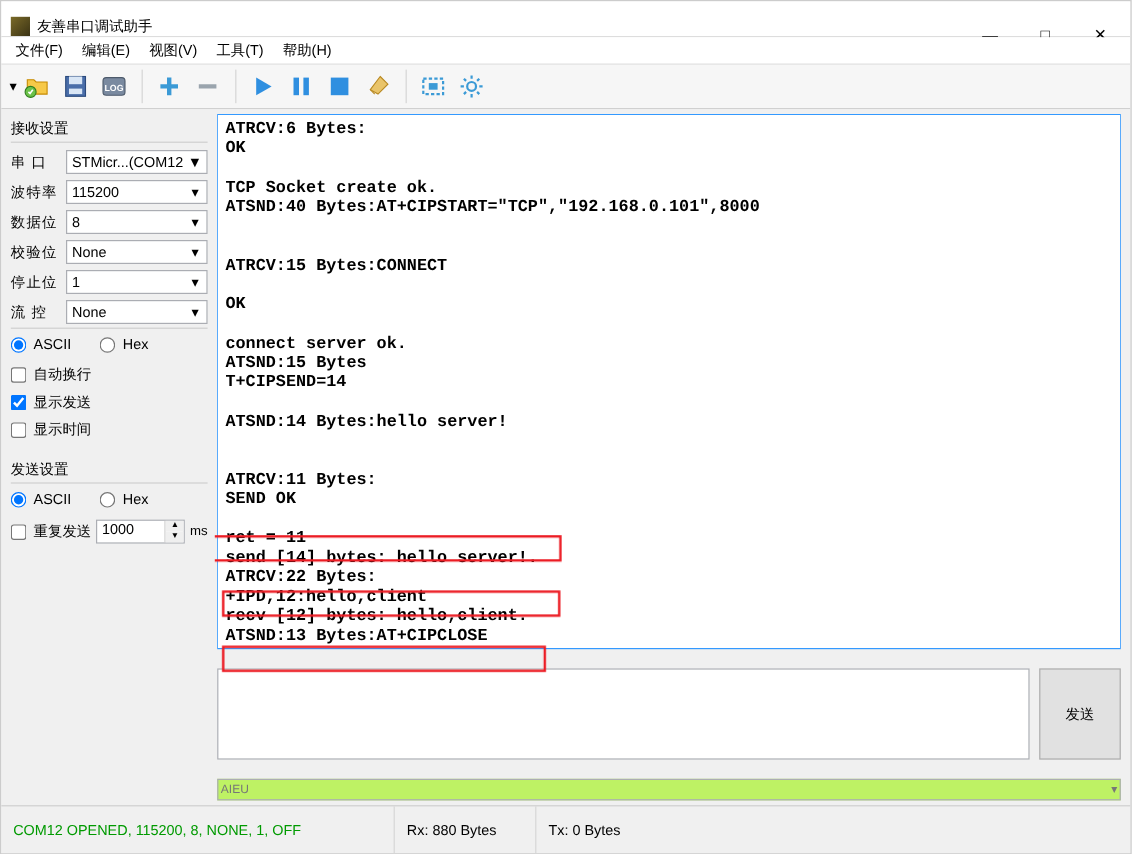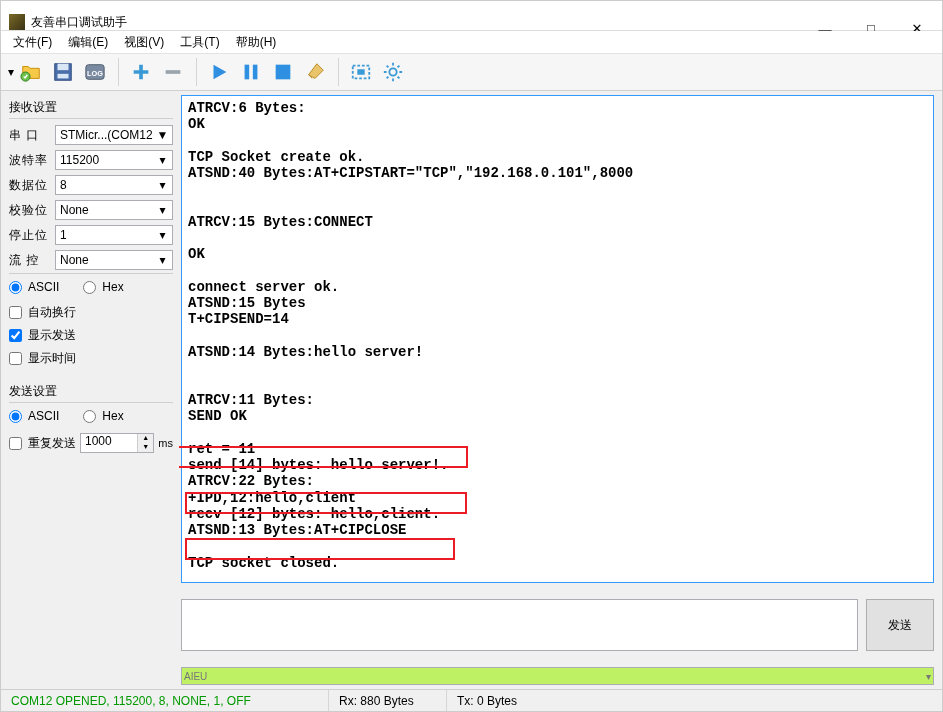--- a/index.html
+++ b/index.html
@@ -46,30 +46,30 @@
   
   
   .right { flex:1; display:flex; flex-direction:column; padding:4px 8px 4px 2px; gap:16px; overflow:hidden;}
   .output-wrap{position:relative; flex:1; min-height:0;}
   .output { width:100%; height:100%; background:#fff; border:1px solid #3399ff; padding:4px 20px 4px 6px; font-family: "NSimSun","SimSun","Courier New",monospace; font-size:14px; font-weight:bold; white-space:pre; overflow-y:scroll; line-height:1.16;}
   .output::-webkit-scrollbar{width:17px;}
   .output::-webkit-scrollbar-track{background:#f0f0f0;}
   .output::-webkit-scrollbar-thumb{background:#c7c7c7;border:1px solid #a8a8a8;}
   .redbox { position:absolute; border:2px solid #ec1c24; pointer-events:none;}
   
-  .send-row { display:flex; gap:8px; height:52px;}
+  .send-row { display:flex; gap:8px; height:76px;}
   .send-input { flex:1; border:1px solid #abadb3; background:#fff; resize:none; font-family:inherit; font-size:12px; padding:2px;}
   .send-btn { width:68px; border:1px solid #adadad; background:#e1e1e1; display:flex; align-items:center; justify-content:center; cursor:default;}
   
   .mini-combo-row{height:18px;}
   .mini-combo{height:18px;border:1px solid #abadb3;background:#bef264;display:flex;align-items:center;font-size:10px;padding:0 2px;width:100%;color:#777;}
   .mini-combo .carrow{margin-left:auto;}
   
   
-  .status { height:22px; border-top:1px solid #cfcfcf; background:#f0f0f0; display:flex; align-items:center; font-size:12px;}
+  .status { height:40px; border-top:1px solid #cfcfcf; background:#f0f0f0; display:flex; align-items:center; font-size:12px;}
   .status .cell{padding:0 10px; border-right:1px solid #d6d6d6; height:100%;display:flex;align-items:center;}
   .status .cell.first{border-left:none;}
   .status .conn{color:#009a00;}
   .status .cell:last-child{border-right:none;}
 </style>
 </head>
 <body>
 
 <div class="titlebar">
   <div class="icon-box"></div>

